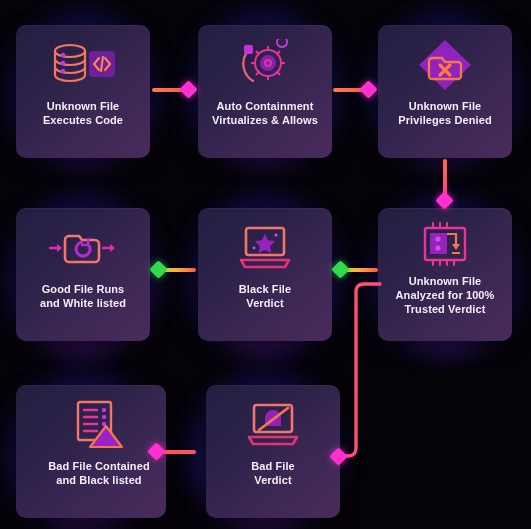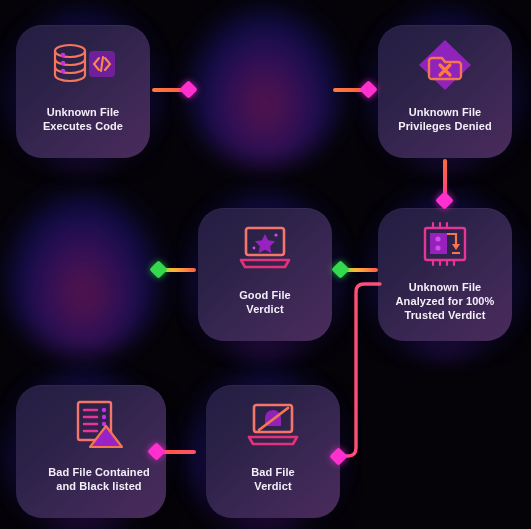--- a/index.html
+++ b/index.html
@@ -19,27 +19,26 @@
     filter:blur(11px);
     opacity:.95;
   }
   .halo.b1{background:radial-gradient(ellipse at 50% 62%, rgba(140,40,190,.55) 0%, rgba(70,30,170,.50) 38%, rgba(26,24,150,.42) 58%, rgba(10,10,70,0) 76%);}
   .halo.b2{background:radial-gradient(ellipse at 50% 62%, rgba(180,40,150,.50) 0%, rgba(90,30,180,.48) 38%, rgba(28,26,160,.40) 60%, rgba(10,10,70,0) 78%);}
 
   
   .card{
     position:absolute;
     width:134px;height:133px;
-    border-radius:26px;
+    border-radius:10px;
     background:linear-gradient(138deg,#241d42 0%,#2c2248 34%,#3a2753 62%,#4a2b5c 100%);
     box-shadow:0 6px 18px rgba(0,0,0,.55), inset 0 1px 0 rgba(255,255,255,.045);
     display:flex;flex-direction:column;
     align-items:center;justify-content:flex-start;
     overflow:hidden;
-    gap:6px;
   }
   .card .iconwrap{
     height:74px;width:100%;
     display:flex;align-items:center;justify-content:center;
     padding-top:6px;box-sizing:border-box;
   }
   .card .label{
     color:#f3eef8;
     font-size:11px;
     font-weight:bold;
@@ -115,45 +114,80 @@
         <path d="M6 26 a15 6 0 0 0 30 0" fill="none" stroke="#f4765f" stroke-width="2.2"></path>
         <circle cx="14" cy="14" r="2.3" fill="#c830e8"></circle>
         <circle cx="14" cy="22" r="2.3" fill="#c830e8"></circle>
         <circle cx="14" cy="30" r="2.3" fill="#c830e8"></circle>
       </svg>
     </div>
     <div class="label">Unknown File
 Executes Code</div>
   </div>
 
+  <div class="card" id="c2">
+    <div class="iconwrap">
+      <svg class="ic" width="62" height="52" viewBox="0 0 62 52">
+        <g stroke="#e0339a" stroke-width="2.1" fill="none">
+          <circle cx="34" cy="24" r="13"></circle>
+          <g>
+            <path d="M34 7 v5 M34 36 v5 M17 24 h5 M46 24 h5
+                     M22 12 l3.5 3.5 M42.5 32.5 L46 36 M46 12 l-3.5 3.5 M25.5 32.5 L22 36"></path>
+          </g>
+        </g>
+        <circle cx="34" cy="24" r="8" fill="#a61fd0" opacity=".75"></circle>
+        <circle cx="34" cy="24" r="3" fill="none" stroke="#e0339a" stroke-width="2"></circle>
+        <path d="M14 12 a20 20 0 0 0 5 30" fill="none" stroke="#e8617a" stroke-width="2.3" stroke-linecap="round"></path>
+        <rect x="10" y="6" width="9" height="9" rx="2" fill="#c830e8"></rect>
+        <path d="M48 8 a5 5 0 1 1 .1 0" fill="none" stroke="#c83ae0" stroke-width="1.8"></path>
+      </svg>
+    </div>
+    <div class="label">Auto Containment
+Virtualizes &amp; Allows</div>
+  </div>
 
   <div class="card" id="c3">
     <div class="iconwrap">
       <svg class="ic" width="58" height="54" viewBox="0 0 58 54">
         <path d="M29 2 L55 27 L29 52 L3 27 Z" fill="#9a23c8" opacity=".9"></path>
         <path d="M16 20 h10 l3 4 h13 a3 3 0 0 1 3 3 v11 a3 3 0 0 1 -3 3 H16 a3 3 0 0 1 -3 -3 V23 a3 3 0 0 1 3 -3 z" fill="none" stroke="#f4764f" stroke-width="2.4"></path>
         <path d="M24 27 L34 37 M34 27 L24 37" stroke="#ff7a3d" stroke-width="3.2" stroke-linecap="round"></path>
       </svg>
     </div>
     <div class="label">Unknown File
 Privileges Denied</div>
   </div>
 
+  <div class="card" id="c4">
+    <div class="iconwrap">
+      <svg class="ic" width="72" height="42" viewBox="0 0 72 42">
+        <path d="M22 9 h10 l3 4 h13 a4 4 0 0 1 4 4 v14 a4 4 0 0 1 -4 4 H22 a4 4 0 0 1 -4 -4 V13 a4 4 0 0 1 4 -4 z" fill="none" stroke="#f4766a" stroke-width="2.6"></path>
+        <path d="M36 15 a7 7 0 1 0 5 2" fill="none" stroke="#b72ad0" stroke-width="3"></path>
+        <path d="M41 12 v6 h-6" fill="none" stroke="#b72ad0" stroke-width="2.4" stroke-linecap="round"></path>
+        <path d="M3 21 h7" stroke="#e22ab0" stroke-width="2.4" stroke-linecap="round"></path>
+        <path d="M10 17 l5 4 l-5 4 z" fill="#e22ab0"></path>
+        <path d="M56 21 h7" stroke="#e22ab0" stroke-width="2.4" stroke-linecap="round"></path>
+        <path d="M63 17 l5 4 l-5 4 z" fill="#e22ab0"></path>
+      </svg>
+    </div>
+    <div class="label">Good File Runs
+and White listed</div>
+  </div>
 
   <div class="card" id="c5">
     <div class="iconwrap">
       <svg class="ic" width="60" height="48" viewBox="0 0 60 48">
         <rect x="11" y="4" width="38" height="27" rx="2.5" fill="none" stroke="#f4766a" stroke-width="2.6"></rect>
         <path d="M30 10 l3.1 6.3 l7 1 l-5 4.9 l1.2 6.9 l-6.3 -3.3 l-6.3 3.3 l1.2 -6.9 l-5 -4.9 l7 -1 z" fill="#a322cc" opacity=".9"></path>
         <circle cx="41" cy="11" r="1.6" fill="#c750e8"></circle>
         <circle cx="19" cy="24" r="1.4" fill="#c750e8"></circle>
         <path d="M6 36 h48 l-4 7 H10 z" fill="none" stroke="#e2337a" stroke-width="2.6" stroke-linejoin="round"></path>
       </svg>
     </div>
-    <div class="label">Good File
+    <div class="label">Black File
 Verdict</div>
   </div>
 
   <div class="card tall3" id="c6">
     <div class="iconwrap">
       <svg class="ic" width="56" height="50" viewBox="0 0 56 50">
         <g stroke="#e8339a" stroke-width="2.2" fill="none" stroke-linecap="round">
           <path d="M16 4 v5 M23 4 v5 M30 4 v5
                    M16 41 v5 M23 41 v5 M30 41 v5 M37 41 v5"></path>
         </g>

